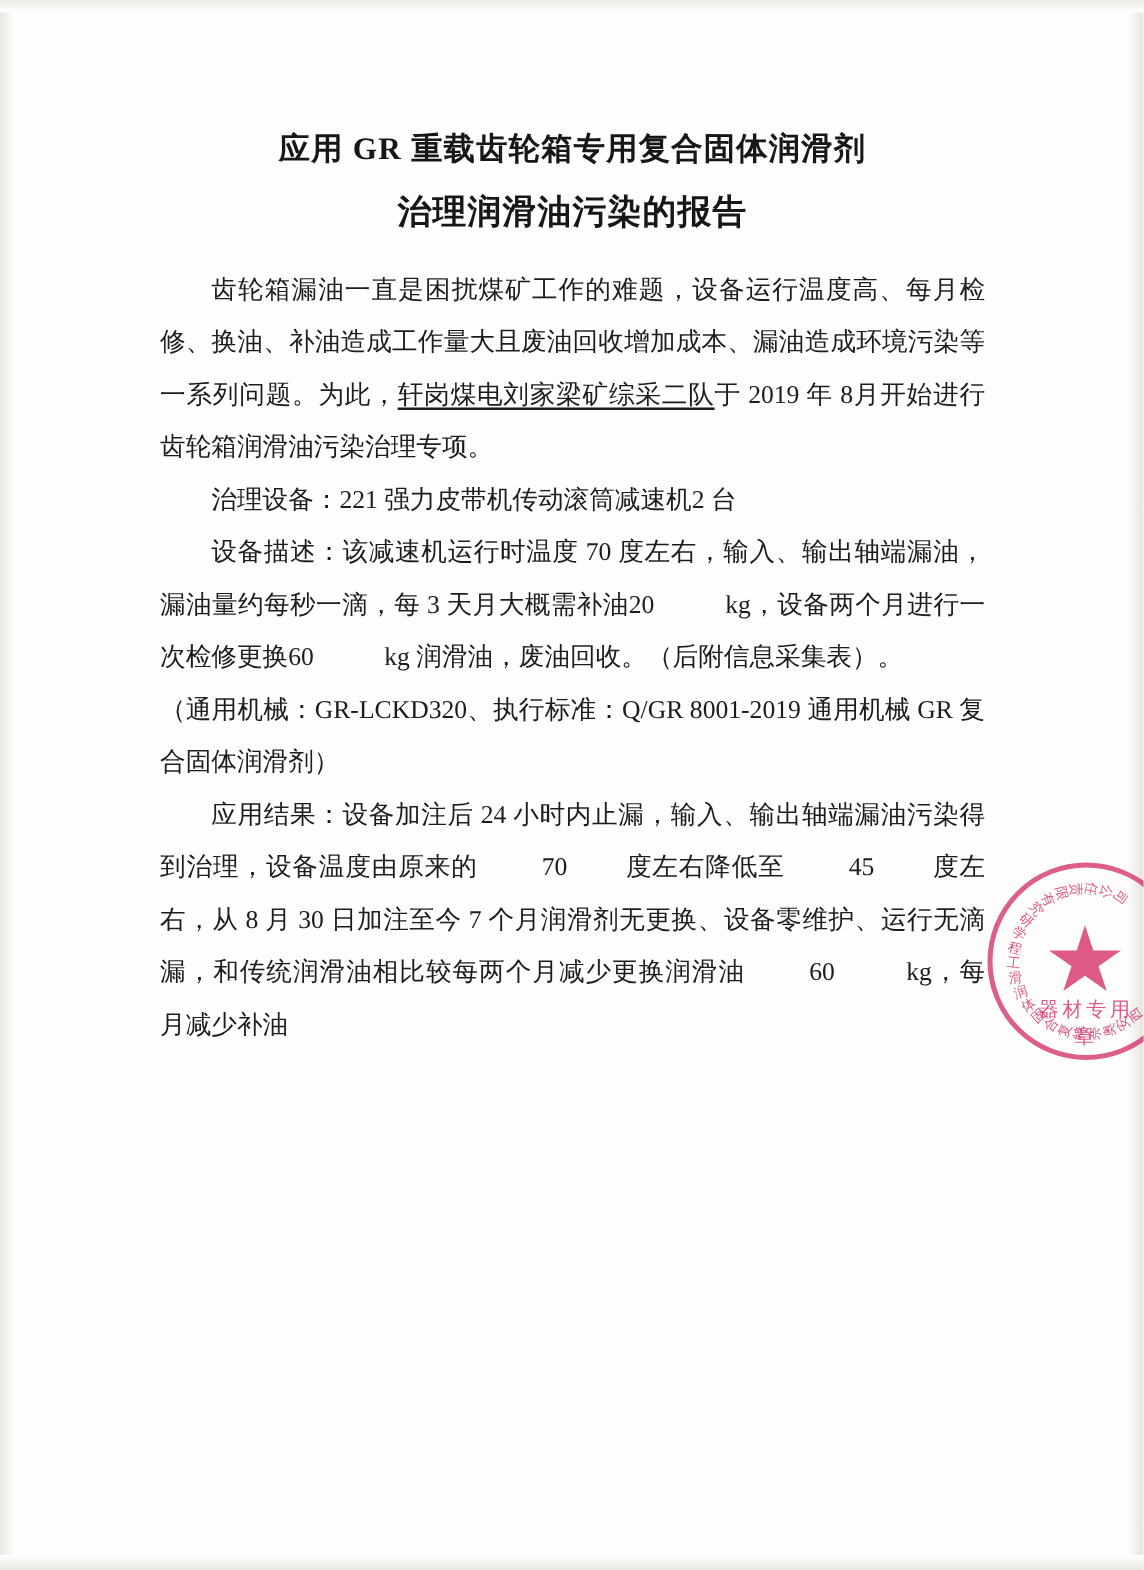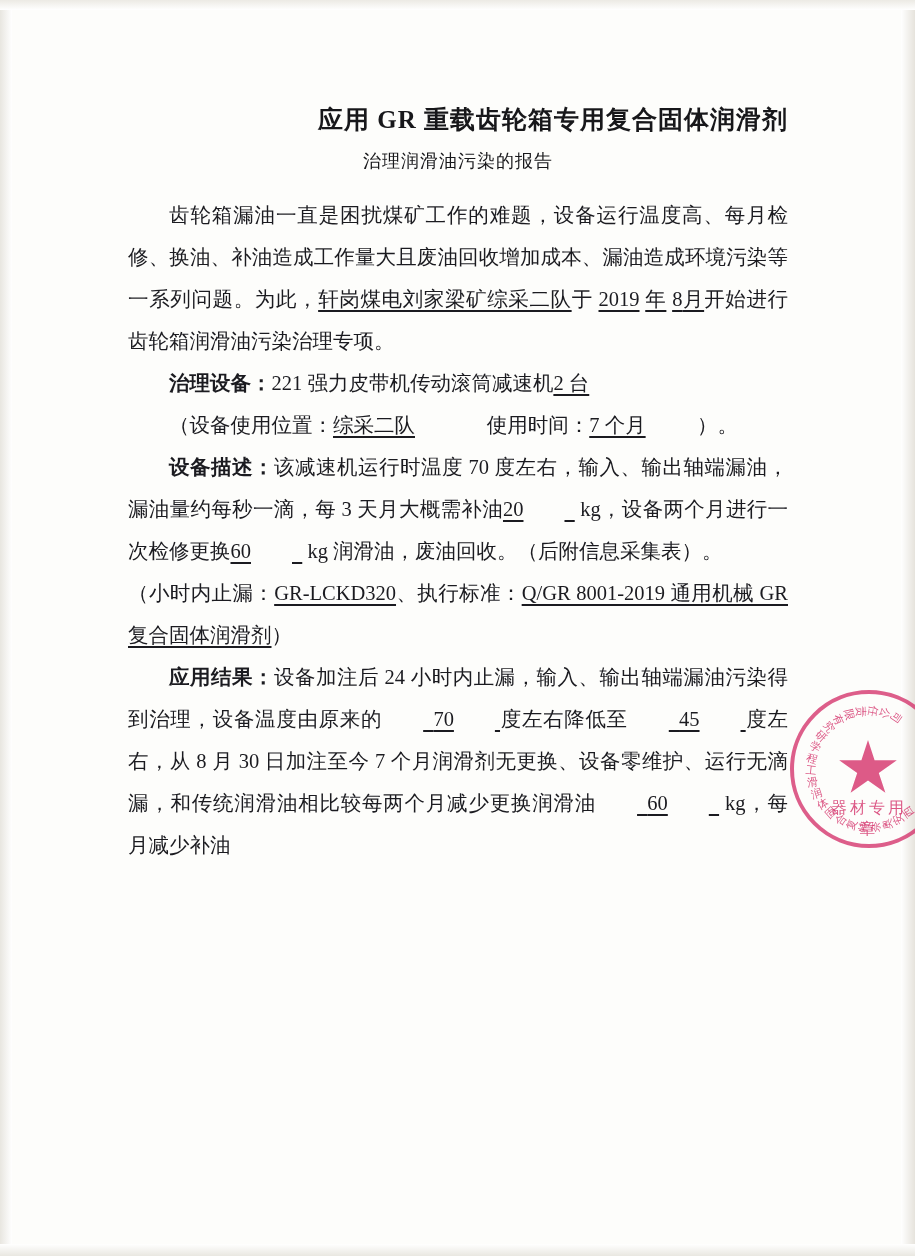--- a/index.html
+++ b/index.html
@@ -48,53 +48,52 @@
   }
 
   .content {
     position: absolute;
     left: 128px;
     top: 96px;
     width: 660px;
   }
 
   .title {
-    text-align: right;
+    text-align: center;
     font-weight: bold;
     font-size: 25px;
     letter-spacing: 1px;
     color: #17171a;
     line-height: 1.9;
   }
   .title-line2 {
     text-align: center;
-    font-weight: normal;
-    font-size: 18px;
+    font-weight: bold;
+    font-size: 27px;
     letter-spacing: 1px;
     color: #17171a;
     line-height: 1.9;
     margin-bottom: 16px;
   }
 
   p.para {
     font-size: 20.5px;
     line-height: 2.05;
     color: #1b1b20;
     margin: 0;
     text-align: justify;
     text-justify: inter-ideograph;
   }
   .indent {
     text-indent: 2em;
   }
   .lbl {
-    font-weight: bold;
+    font-weight: normal;
   }
   .ul {
-    text-decoration: underline;
     text-underline-offset: 4px;
   }
   .ul-b {
     font-weight: normal;
     text-decoration: underline;
     text-underline-offset: 4px;
   }
   .blank {
     display: inline-block;
     min-width: 12px;
@@ -173,31 +172,28 @@
     <div class="title-line2">治理润滑油污染的报告</div>
 
     <p class="para indent">
       <span>齿轮箱漏油一直是困扰煤矿工作的难题，设备运行温度高、每月检修、换油、补油造成工作量大且废油回收增加成本、漏油造成环境污染等一系列问题。为此，</span><span class="ul-b">轩岗煤电刘家梁矿综采二队</span><span>于</span> <span class="ul">2019</span> <span class="ul">年</span> <span class="ul">8</span><span class="ul">月</span><span>开始进行齿轮箱润滑油污染治理专项。</span>
     </p>
 
     <p class="para indent">
       <span class="lbl">治理设备：</span><span>221 强力皮带机传动滚筒减速机</span><span class="ul">2 台</span>
     </p>
 
-    <p class="para indent">
-      <span>（设备使用位置：</span><span class="ul">综采二队</span><span class="blank">&nbsp;&nbsp;</span>&nbsp;&nbsp;&nbsp;&nbsp;<span>使用时间：</span><span class="ul">7 个月</span><span class="blank">&nbsp;&nbsp;</span><span>）。</span>
-    </p>
 
     <p class="para indent">
       <span class="lbl">设备描述：</span><span>该减速机运行时温度 70 度左右，输入、输出轴端漏油，漏油量约每秒一滴，每 3 天月大概需补油</span><span class="ul">20</span><span class="ul blank">&nbsp;&nbsp;</span> <span>kg，设备两个月进行一次检修更换</span><span class="ul">60</span><span class="ul blank">&nbsp;&nbsp;</span> <span>kg 润滑油，废油回收。（后附信息采集表）。</span>
     </p>
 
 
     <p class="para">
-      <span>（小时内止漏：</span><span class="ul">GR-LCKD320</span><span>、执行标准：</span><span class="ul">Q/GR 8001-2019 通用机械 GR 复合固体润滑剂</span><span>）</span>
+      <span>（通用机械：</span><span class="ul">GR-LCKD320</span><span>、执行标准：</span><span class="ul">Q/GR 8001-2019 通用机械 GR 复合固体润滑剂</span><span>）</span>
     </p>
 
     <p class="para indent">
       <span class="lbl">应用结果：</span><span>设备加注后 24 小时内止漏，输入、输出轴端漏油污染得到治理，设备温度由原来的</span><span class="ul blank">&nbsp;&nbsp;</span><span class="ul">70</span><span class="ul blank">&nbsp;</span><span>度左右降低至</span><span class="ul blank">&nbsp;&nbsp;</span><span class="ul">45</span><span class="ul blank">&nbsp;</span><span>度左右，从 8 月 30 日加注至今 7 个月润滑剂无更换、设备零维护、运行无滴漏，和传统润滑油相比较每两个月减少更换润滑油</span><span class="ul blank">&nbsp;&nbsp;</span><span class="ul">60</span><span class="ul blank">&nbsp;&nbsp;</span> <span>kg，每月减少补油</span>
     </p>
 
   </div>
 
   <div class="seal">
     <div class="seal-circle"></div>

